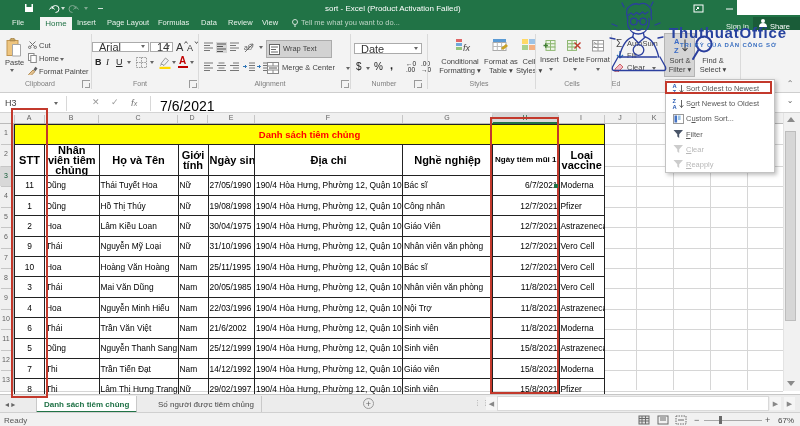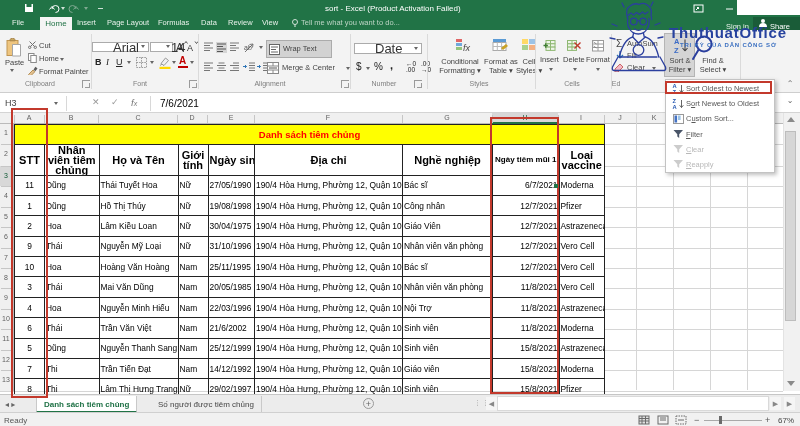--- a/index.html
+++ b/index.html
@@ -11,21 +11,21 @@
 #tabrow{position:absolute;left:0;top:15px;width:800px;height:15px;background:#217346;}
 .tab{position:absolute;top:0;height:15px;line-height:16px;color:#e8f1ea;font-size:7.5px;}
 #hometab{position:absolute;left:40px;top:2px;width:32px;height:13px;background:#f5f5f5;color:#217346;font-size:8px;text-align:center;line-height:14px;}
 
 #ribbon{position:absolute;left:0;top:30px;width:800px;height:63px;background:#f3f3f3;border-bottom:1px solid #cecece;}
 .gdiv{position:absolute;top:34px;width:1px;height:55px;background:#dadada;}
 .glabel{position:absolute;top:80px;font-size:7px;color:#7e7e7e;text-align:center;}
 .launch{position:absolute;top:80px;width:8px;height:8px;border-left:1px solid #9a9a9a;border-top:1px solid #9a9a9a;}
 .launch:after{content:"";position:absolute;left:2px;top:2px;width:4px;height:4px;border-right:1px solid #9a9a9a;border-bottom:1px solid #9a9a9a;}
 .rtext{position:absolute;font-size:7.5px;color:#444;white-space:nowrap;}
-.combo{position:absolute;background:#fff;border:1px solid #ababab;font-size:13px;color:#333;padding-left:20px;}
+.combo{position:absolute;background:#fff;border:1px solid #ababab;font-size:11px;color:#333;padding-left:6px;}
 .caret{position:absolute;width:0;height:0;border-left:2.5px solid transparent;border-right:2.5px solid transparent;border-top:3px solid #666;}
 
 #fbar{position:absolute;left:0;top:94px;width:800px;height:19px;background:#fff;border-bottom:1px solid #d4d4d4;}
 
 #colhead{position:absolute;left:0;top:113px;width:797px;height:11px;background:#f0f0f0;border-bottom:1px solid #bababa;}
 .chl{position:absolute;top:1px;font-size:7px;color:#5f5f5f;width:20px;margin-left:-10px;text-align:center;}
 .chsep{position:absolute;top:2px;width:1px;height:8px;background:#c6c6c6;}
 #gutter{position:absolute;left:0;top:124px;width:14px;height:267px;background:#f0f0f0;border-right:1px solid #bababa;}
 .rnum{position:absolute;left:0;width:12px;text-align:center;font-size:7px;color:#5f5f5f;}
 .rsep{position:absolute;left:1px;width:12px;height:1px;background:#c6c6c6;}
@@ -324,21 +324,21 @@
 <div class="launch" style="left:414px"></div>
 
 <div id="fbar">
   <div class="abs" style="left:5px;top:4px;font-size:9px;color:#444;">H3</div>
   <div class="caret" style="left:54px;top:8px;"></div>
   <div class="abs" style="left:66px;top:2px;width:1px;height:15px;background:#d8d8d8;"></div>
   <div class="abs" style="left:92px;top:3px;font-size:9px;color:#9a9a9a;">✕</div>
   <div class="abs" style="left:111px;top:3px;font-size:9px;color:#9a9a9a;">✓</div>
   <div class="abs" style="left:131px;top:3px;font-size:9.5px;color:#777;font-style:italic;">f<span style="font-size:7px">x</span></div>
   <div class="abs" style="left:150px;top:2px;width:1px;height:15px;background:#d8d8d8;"></div>
-  <div class="abs" style="left:160px;top:4px;font-size:10px;color:#000;">7/6/2021</div>
+  <div class="abs" style="left:160px;top:4px;font-size:14px;color:#000;">7/6/2021</div>
 </div>
 
 <div id="colhead">
   <div class="chl" style="left:29px">A</div>
   <div class="chl" style="left:71px">B</div>
   <div class="chl" style="left:138px">C</div>
   <div class="chl" style="left:192px">D</div>
   <div class="chl" style="left:231px">E</div>
   <div class="chl" style="left:328px">F</div>
   <div class="chl" style="left:447px">G</div>

